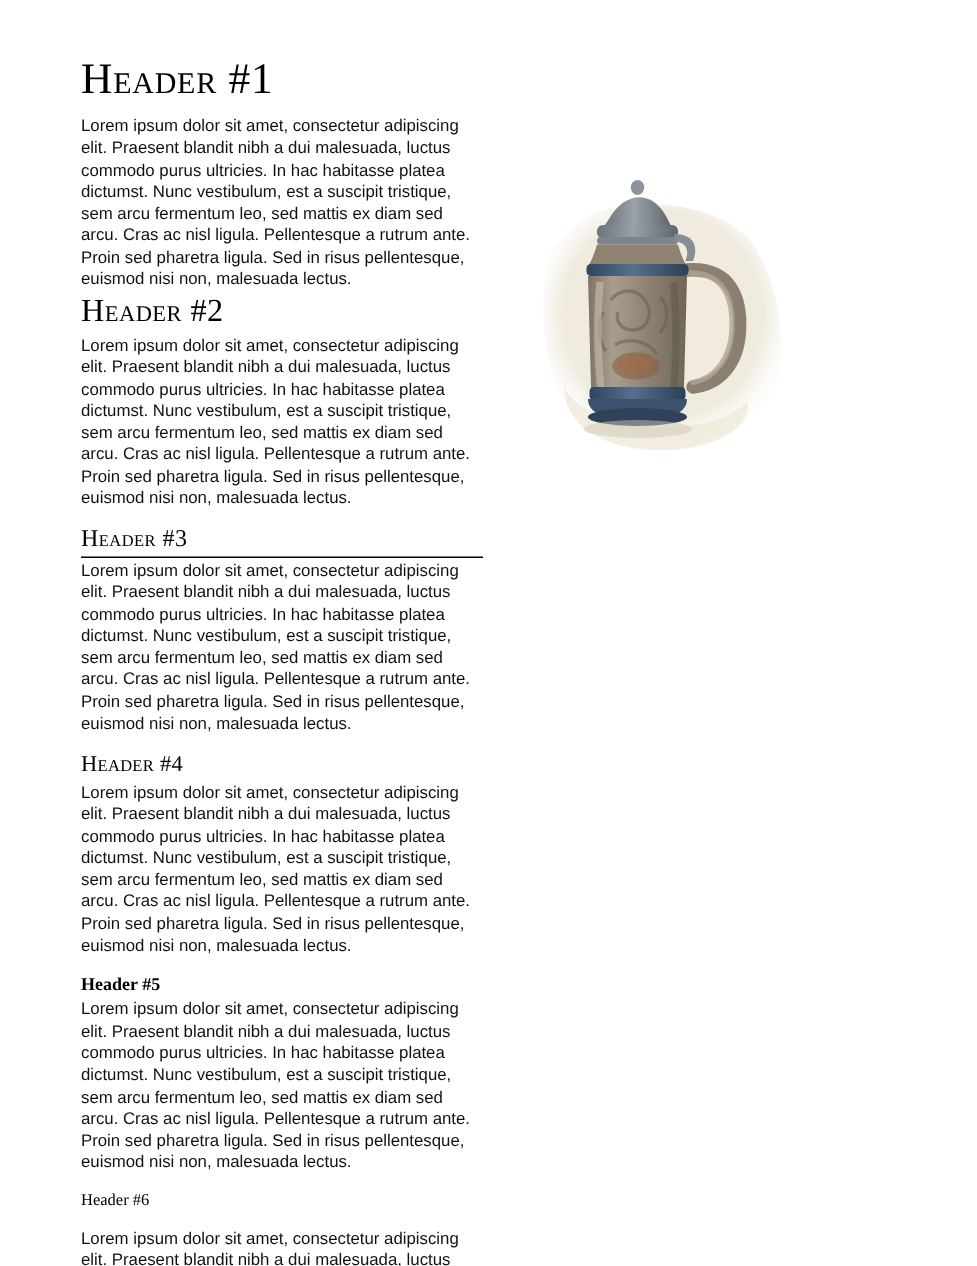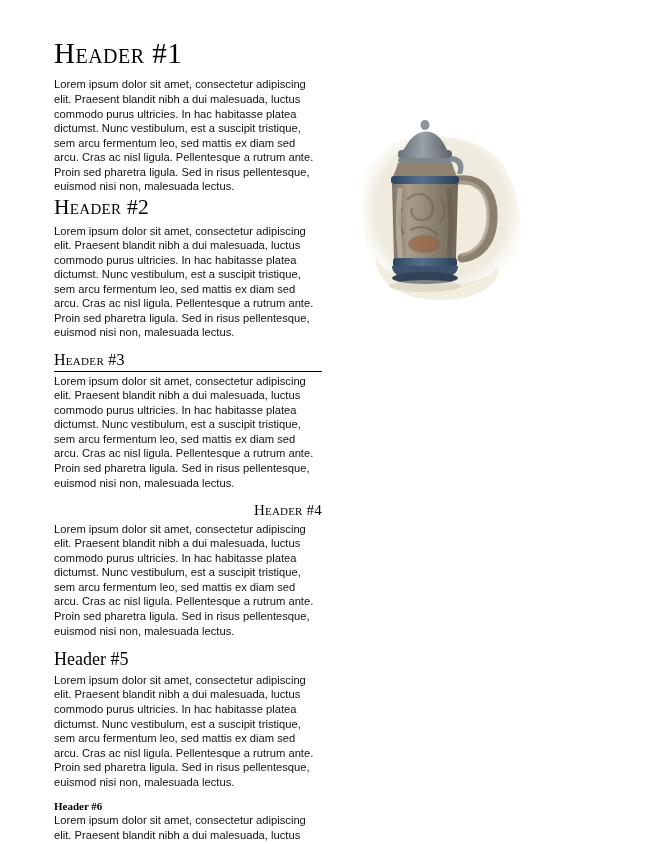--- a/index.html
+++ b/index.html
@@ -67,35 +67,34 @@
   }
   .h4 {
     font-family: "Liberation Serif", serif;
     font-size: 15px;
     font-variant: small-caps;
     font-weight: normal;
     letter-spacing: 0.2px;
     margin: 12px 0 3px 0;
     line-height: 1.1;
     color: #000;
-    text-align: right;
   }
   .h5 {
     font-family: "Liberation Serif", serif;
-    font-size: 18px;
-    font-weight: normal;
+    font-size: 12px;
+    font-weight: bold;
     margin: 12px 0 3px 0;
     line-height: 1.1;
     color: #000;
   }
   .h6 {
     font-family: "Liberation Serif", serif;
     font-size: 11px;
-    font-weight: bold;
-    margin: 11px 0 1px 0;
+    font-weight: normal;
+    margin: 11px 0 13px 0;
     line-height: 1.1;
     color: #000;
   }
 
   .para {
     font-family: Liberation Sans, sans-serif;
     font-size: 11.2px;
     line-height: 1.30;
     margin: 0 0 2px 0;
     text-align: left;

